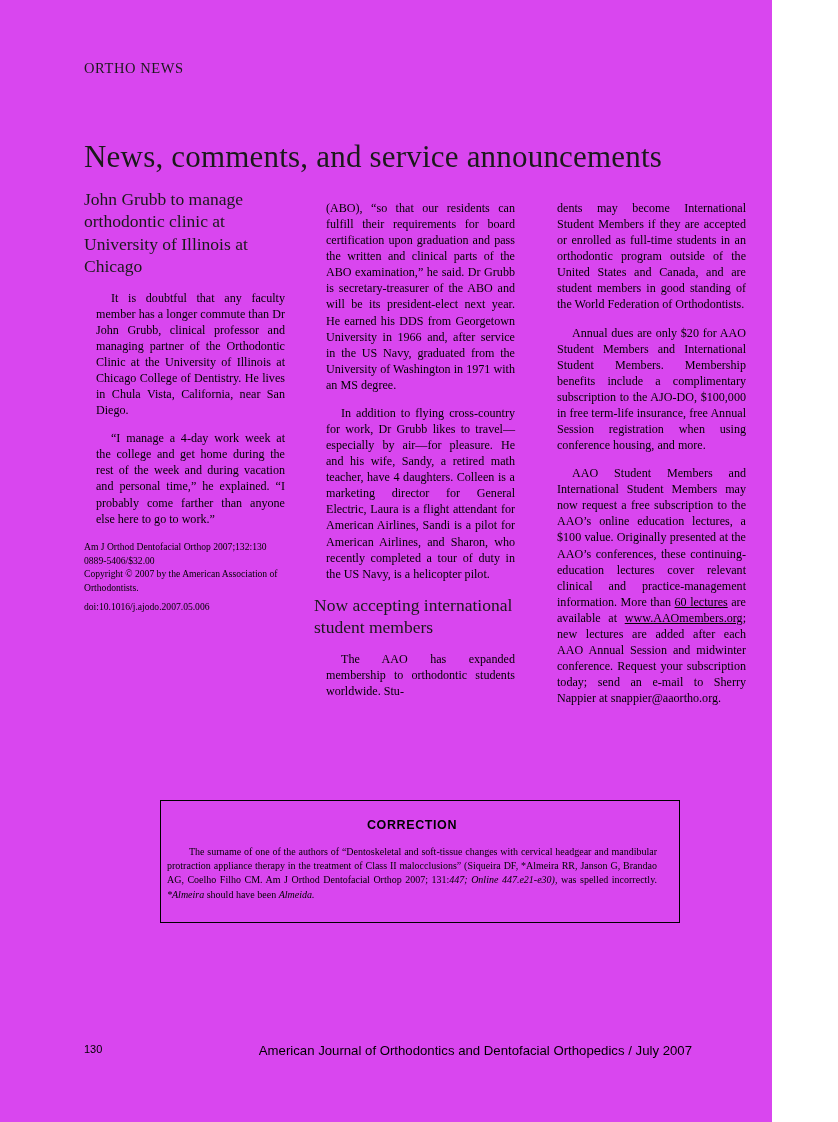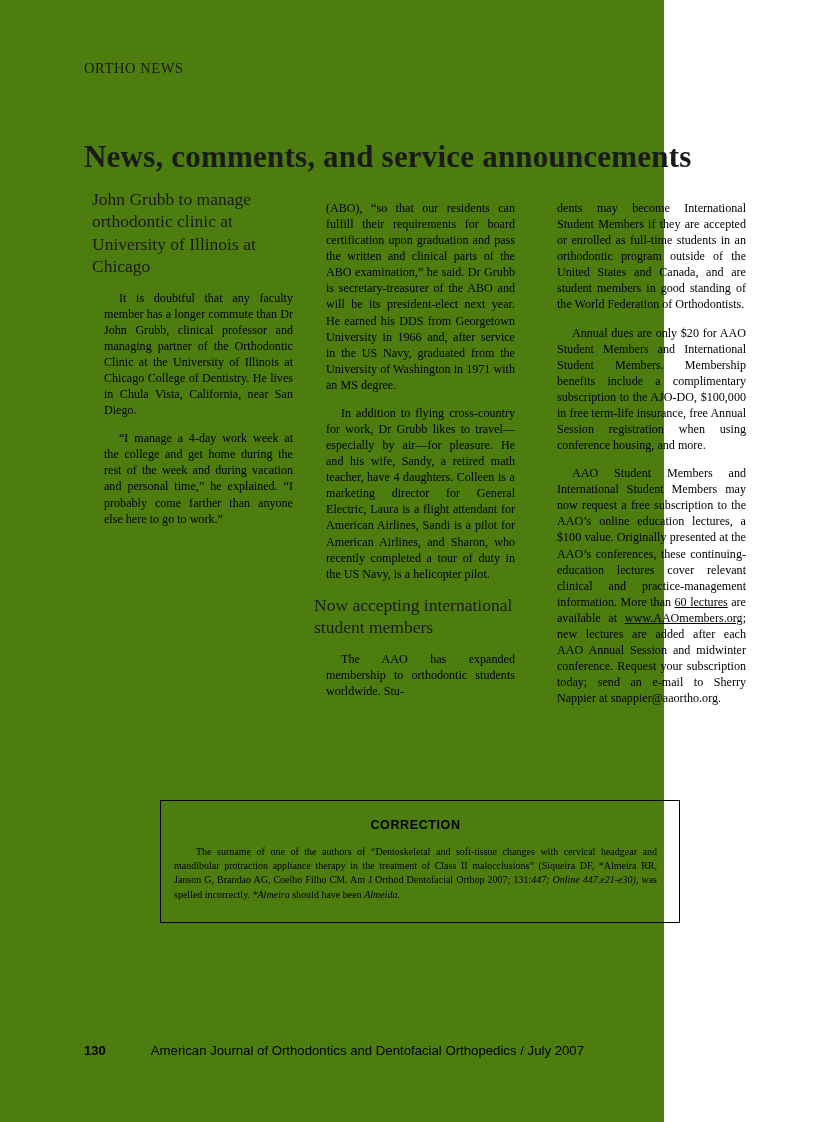--- a/index.html
+++ b/index.html
@@ -11,61 +11,61 @@
     width: 838px;
     height: 1122px;
     font-family: "Liberation Serif", serif;
     color: #000000;
     position: relative;
     overflow: hidden;
   }
   .page {
     position: absolute;
     left: 0; top: 0;
-    width: 664px;
+    width: 772px;
     height: 1122px;
-    background: #4d7c0f;
+    background: #d946ef;
   }
   .running-head {
     position: absolute;
     left: 84px;
     top: 60px;
     font-family: "Liberation Serif", serif;
     font-size: 14.5px;
     letter-spacing: 0.6px;
     color: #1a1a1a;
   }
   .article-title {
     position: absolute;
     left: 84px;
     top: 118px;
     width: 690px;
     font-family: "Liberation Serif", serif;
     font-size: 31px;
-    font-weight: bold;
+    font-weight: normal;
     color: #1a1a1a;
     letter-spacing: 0.2px;
     line-height: 1.15;
   }
   .columns {
     position: absolute;
     left: 84px;
     top: 188px;
     width: 674px;
     height: 520px;
   }
   .col {
     position: absolute;
     top: 0;
     width: 213px;
     font-size: 12.1px;
     line-height: 1.33;
     text-align: justify;
   }
-  .col1 { left: 8px; }
+  .col1 { left: 0; }
   .col2 { left: 230px; }
   .col3 { left: 461px; }
 
   .sec-head {
     font-size: 17.5px;
     line-height: 1.28;
     color: #1a1a1a;
     margin: 0 0 9px 0;
     text-align: left;
     font-weight: normal;
@@ -94,21 +94,21 @@
     color: #000;
   }
 
   .correction-box {
     position: absolute;
     left: 160px;
     top: 800px;
     width: 520px;
     border: 1px solid #000;
     box-sizing: border-box;
-    padding: 17px 22px 20px 13px;
+    padding: 17px 22px 20px 6px;
   }
   .correction-title {
     text-align: center;
     font-family: "Liberation Sans", sans-serif;
     font-size: 12.5px;
     font-weight: bold;
     letter-spacing: 0.6px;
     margin-bottom: 13px;
   }
   .correction-body {
@@ -117,22 +117,22 @@
     text-align: justify;
     text-indent: 22px;
   }
   .correction-body i { font-style: italic; }
 
   .footer-page {
     position: absolute;
     left: 84px;
     top: 1043px;
     font-family: "Liberation Sans", sans-serif;
-    font-weight: bold;
-    font-size: 13px;
+    font-weight: normal;
+    font-size: 11px;
   }
   .footer-journal {
     position: absolute;
     right: 80px;
     top: 1043px;
     font-family: "Liberation Sans", sans-serif;
     font-weight: normal;
     font-size: 13.2px;
     text-align: right;
   }
@@ -145,20 +145,27 @@
   <div class="running-head">ORTHO NEWS</div>
 
   <h1 class="article-title">News, comments, and service announcements</h1>
 
   <div class="columns">
 
     <div class="col col1">
       <h2 class="sec-head">John Grubb to manage orthodontic clinic at University of Illinois at Chicago</h2>
       <p class="body">It is doubtful that any faculty member has a longer commute than Dr John Grubb, clinical professor and managing partner of the Orthodontic Clinic at the University of Illinois at Chicago College of Dentistry. He lives in Chula Vista, California, near San Diego.</p>
       <p class="body">“I manage a 4-day work week at the college and get home during the rest of the week and during vacation and personal time,” he explained. “I probably come farther than anyone else here to go to work.”</p>
+      <div class="footnote">
+        <div>Am J Orthod Dentofacial Orthop 2007;132:130</div>
+        <div>0889-5406/$32.00</div>
+        <div>Copyright © 2007 by the American Association of Orthodontists.</div>
+        <div class="gap"></div>
+        <div>doi:10.1016/j.ajodo.2007.05.006</div>
+      </div>
     </div>
 
     <div class="col col2">
       <p class="body noindent">(ABO), “so that our residents can fulfill their requirements for board certification upon graduation and pass the written and clinical parts of the ABO examination,” he said. Dr Grubb is secretary-treasurer of the ABO and will be its president-elect next year. He earned his DDS from Georgetown University in 1966 and, after service in the US Navy, graduated from the University of Washington in 1971 with an MS degree.</p>
       <p class="body">In addition to flying cross-country for work, Dr Grubb likes to travel—especially by air—for pleasure. He and his wife, Sandy, a retired math teacher, have 4 daughters. Colleen is a marketing director for General Electric, Laura is a flight attendant for American Airlines, Sandi is a pilot for American Airlines, and Sharon, who recently completed a tour of duty in the US Navy, is a helicopter pilot.</p>
       <h2 class="sec-head mt">Now accepting international student members</h2>
       <p class="body">The AAO has expanded membership to orthodontic students worldwide. Stu-</p>
     </div>
 
     <div class="col col3">

